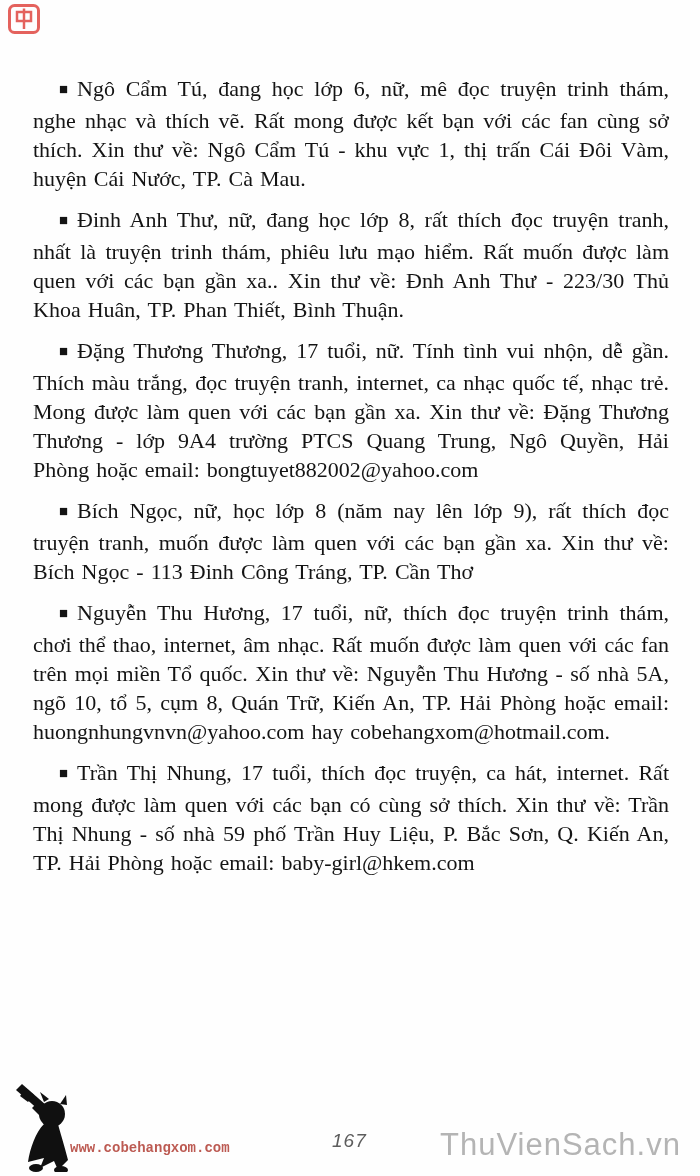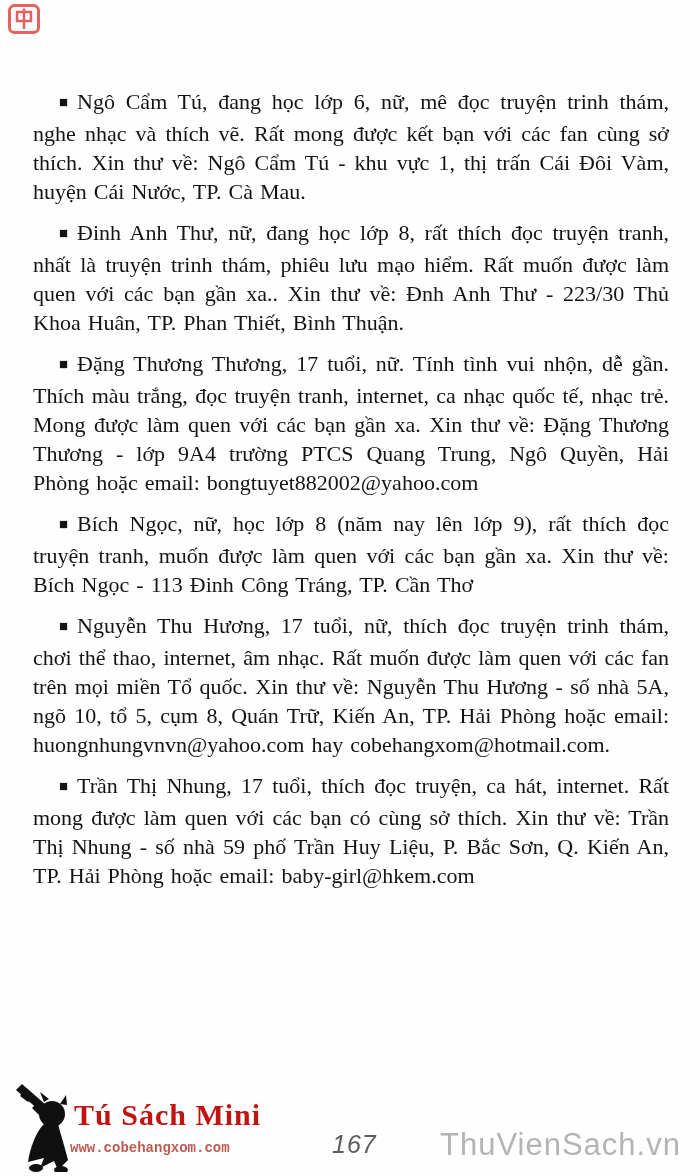--- a/index.html
+++ b/index.html
@@ -14,21 +14,20 @@
   .corner-stamp{
     position:absolute;left:8px;top:4px;width:32px;height:30px;
     opacity:.92;
   }
   .content{
     position:absolute;top:74px;left:33px;width:636px;
     color:#141414;
     font-size:22px;line-height:29px;
     text-align:justify;
     word-spacing:.07em;
-    margin-top:13px;
   }
   .content p{
     margin:0 0 12px 0;
     text-indent:26px;
   }
   .bullet{
     display:inline-block;
     font-size:15px;
     transform:translateY(-2px);
     margin-right:9px;
@@ -49,21 +48,21 @@
     position:absolute;left:70px;top:1140px;
     font-family:"Liberation Mono","DejaVu Sans Mono",monospace;
     font-weight:bold;
     font-size:14px;
     color:#bc5a52;
     letter-spacing:0px;
   }
   .page-number{
     position:absolute;left:332px;top:1130px;
     font-family:"Liberation Sans","DejaVu Sans",sans-serif;
-    font-size:25px;
+    font-size:19px;
     font-style:italic;
     color:#5d5d5d;
     letter-spacing:1px;
   }
   .watermark{
     position:absolute;left:440px;top:1127px;
     font-family:"Liberation Sans","DejaVu Sans",sans-serif;
     font-size:31px;
     color:#b4b4b4;
     letter-spacing:1px;
@@ -107,19 +106,18 @@
 
       <path d="M30 46 C22 54 16 70 14 84 L30 80 L26 90 L40 83 L44 92 L54 82 C50 66 46 54 44 46 Z"></path>
 
       <path d="M28 40 L18 30 L24 24 L34 34 Z"></path>
 
       <ellipse cx="22" cy="90" rx="7" ry="4"></ellipse>
       <ellipse cx="47" cy="92" rx="7" ry="4"></ellipse>
     </g>
   </svg>
 
-  <div class="series-title">Tú Sách Mini</div>
   <div class="site-url">www.cobehangxom.com</div>
 
   <div class="page-number">167</div>
   <div class="watermark">ThuVienSach.vn</div>
 
 </div>
 
 </body></html>

